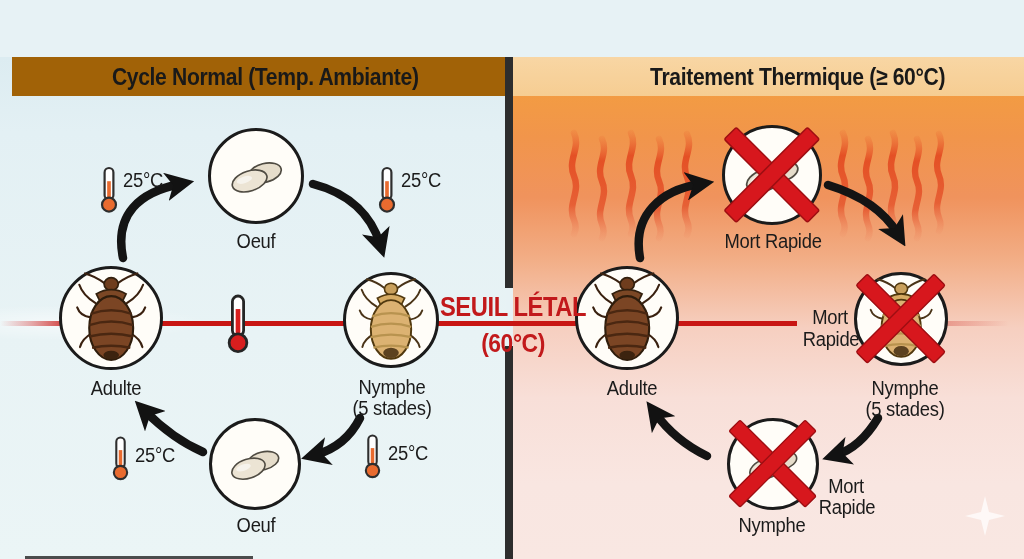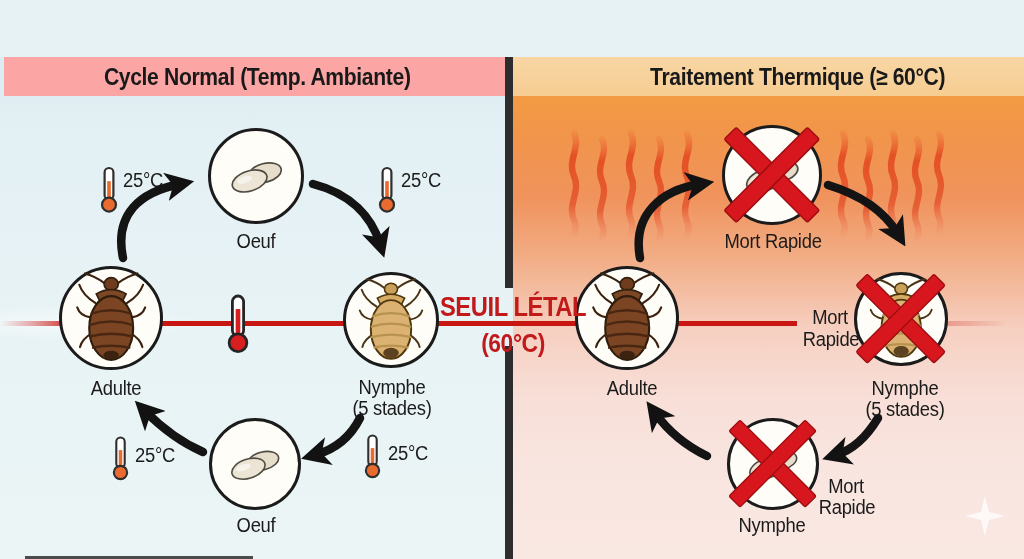--- a/index.html
+++ b/index.html
@@ -14,21 +14,21 @@
 
   
   .panel{position:absolute;top:57px;height:502px;z-index:0;}
   .panel-left{left:0;width:506px;
       background:linear-gradient(180deg,#dcecf1 0%,#e3f0f4 15%,#e8f3f5 55%,#ebf5f6 100%);}
   .panel-right{left:513px;width:511px;
       background:linear-gradient(180deg,#f4a13c 0%,#f1954b 16%,#f0935d 28%,#f2ad85 40%,
                  #f6cfc0 54%,#f8dfd8 68%,#f9e6e1 85%,#f9e7e2 100%);}
 
   .hdr{position:absolute;top:57px;height:39px;display:flex;align-items:center;justify-content:center;z-index:3;}
-  .hdr-left{left:4px;width:506px;background:#fca5a5;}
+  .hdr-left{left:12px;width:506px;background:#a16207;}
   .hdr-right{left:513px;width:570px;background:linear-gradient(180deg,#f8d6a4 0%,#f6cd92 100%);}
   .hdr span{font-size:24px;font-weight:700;color:#191919;white-space:nowrap;
             letter-spacing:-0.4px;transform:scaleX(0.88);}
 
   
   .divider{position:absolute;left:505px;width:8px;background:#2d2d2d;z-index:6;}
   .div-a{top:57px;height:231px;}
   .div-b{top:346px;height:213px;}
 
   

